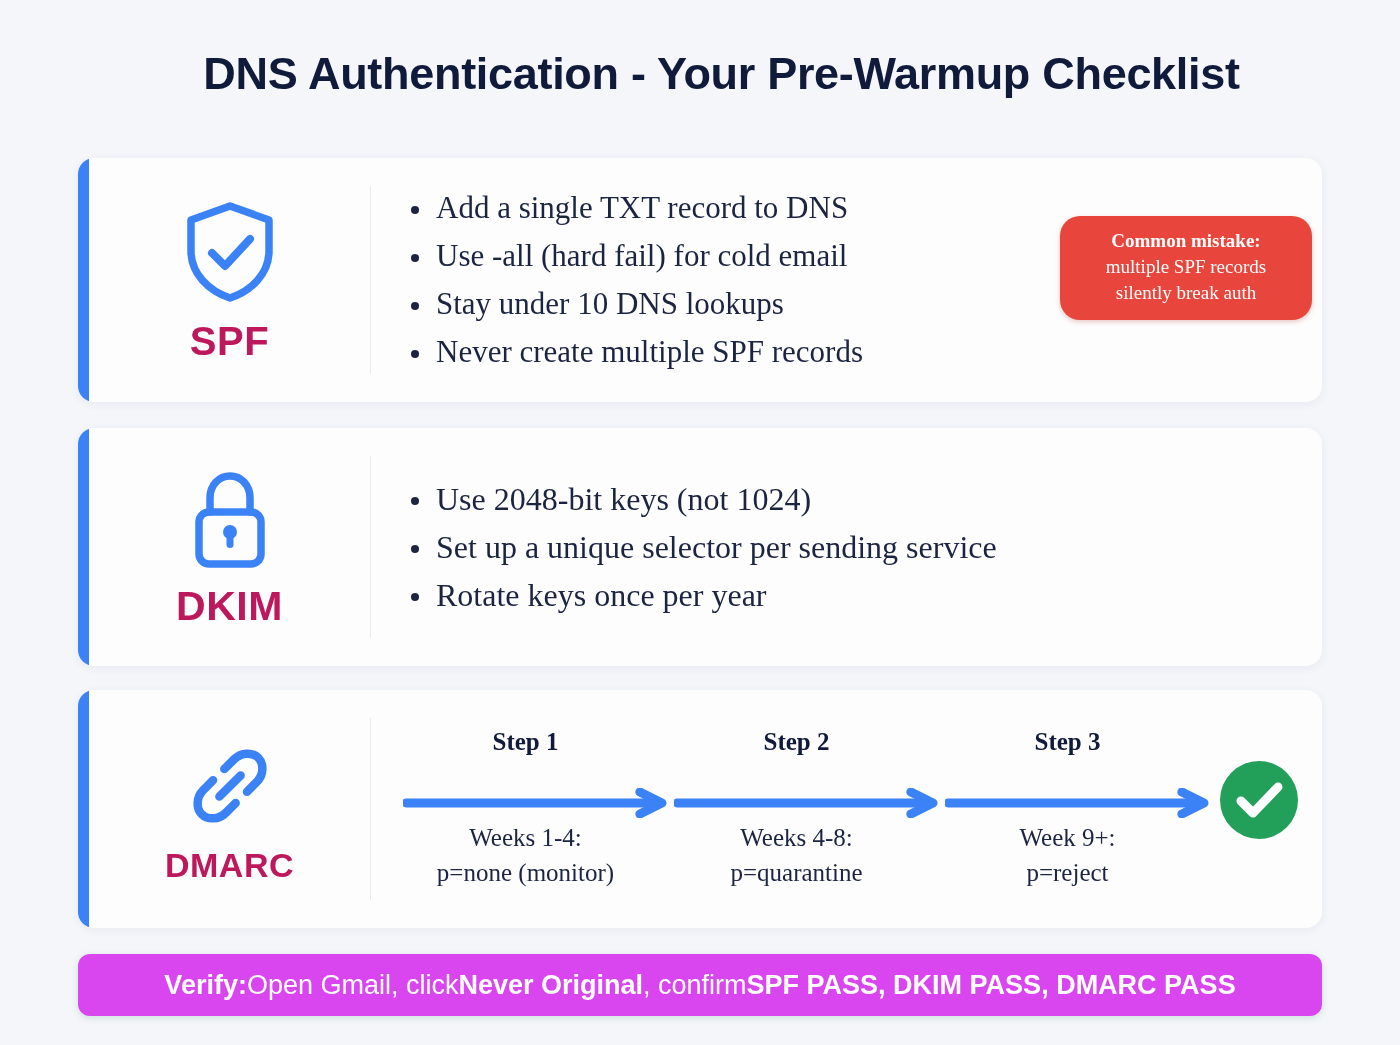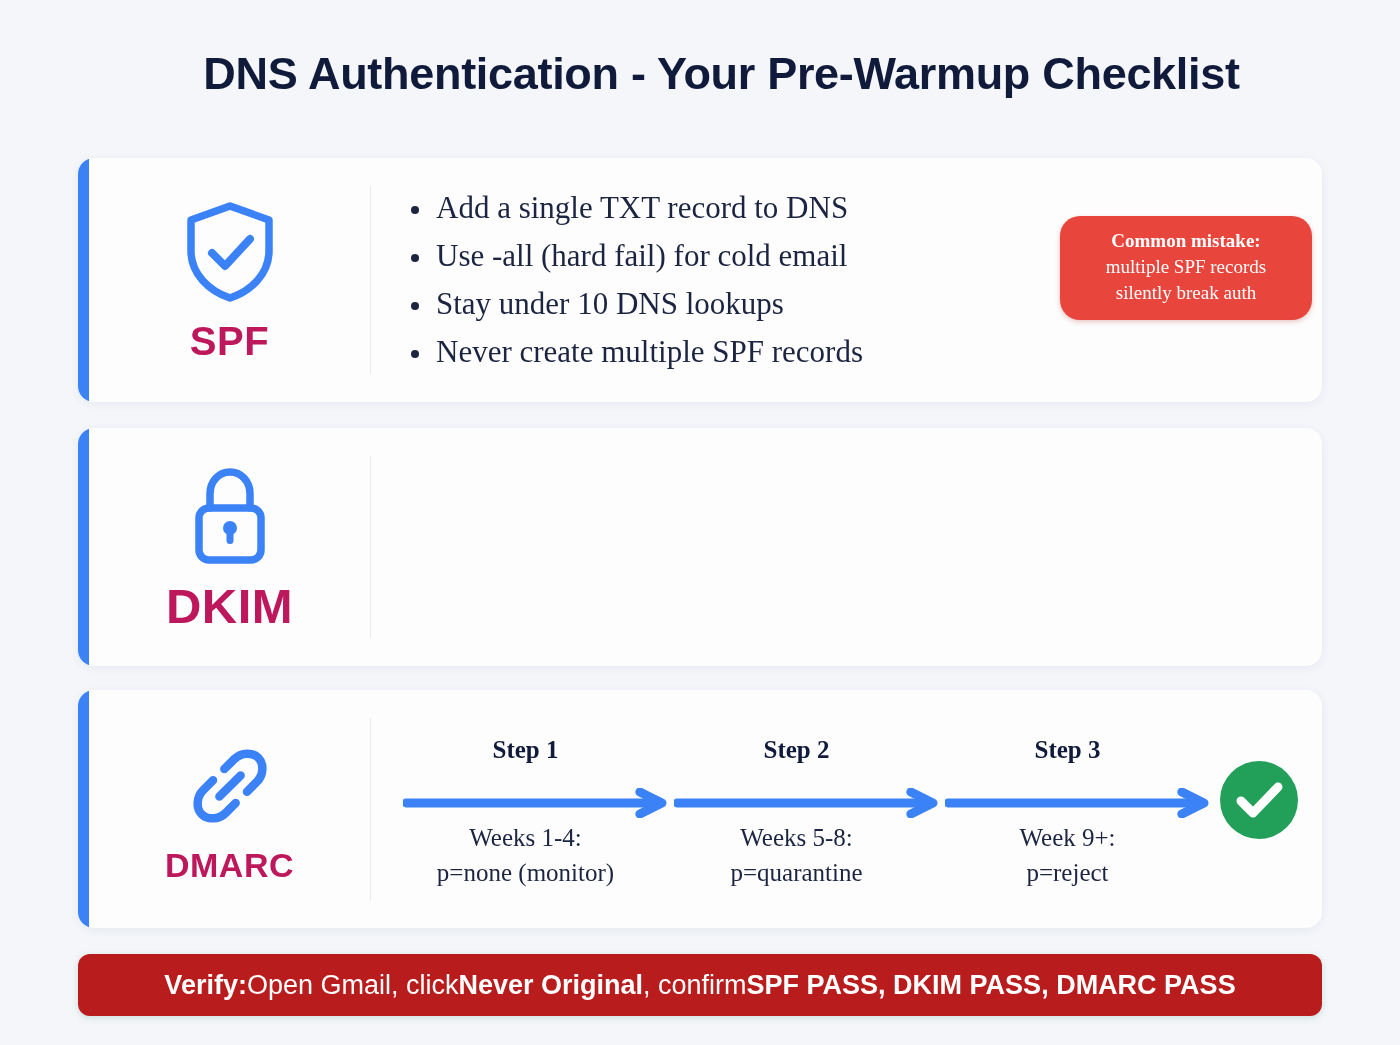--- a/index.html
+++ b/index.html
@@ -74,21 +74,21 @@
   .badge-icon { display: block; }
   .badge-label {
     margin-top: 10px;
     font-size: 40px;
     font-weight: bold;
     color: #be185d;
     letter-spacing: 0.5px;
     line-height: 1;
   }
   #card-spf   .badge-label { font-size: 40px; margin-top: 12px; }
-  #card-dkim  .badge-label { font-size: 49px; margin-top: 10px; }
+  #card-dkim  .badge-label { font-size: 41px; margin-top: 10px; }
   #card-dmarc .badge-label { font-size: 34px; margin-top: 8px; }
 
   .v-divider {
     width: 1px;
     background: #e7eaf0;
     align-self: stretch;
     margin: 28px 0;
     flex: 0 0 1px;
   }
 
@@ -158,21 +158,20 @@
   }
   .step-title {
     position: absolute;
     top: 6px;
     left: 0;
     right: 26px;
     text-align: center;
     font-size: 25px;
     font-weight: bold;
     color: #101a3a;
-    margin-top: 8px;
   }
   .step-arrow {
     position: absolute;
     top: 66px;
     left: 0;
     right: 0;
     height: 30px;
   }
   .step-caption {
     position: absolute;
@@ -194,21 +193,21 @@
     margin-bottom: 18px;
   }
 
   
   .verify-bar {
     position: absolute;
     left: 78px;
     top: 954px;
     width: 1244px;
     height: 62px;
-    background: #b91c1c;
+    background: #d946ef;
     border-radius: 12px;
     display: flex;
     align-items: center;
     justify-content: center;
     color: #ffffff;
     font-size: 27px;
     white-space: nowrap;
     box-shadow: 0 2px 7px rgba(30, 120, 70, 0.18);
   }
   .verify-bar b { font-weight: bold; }
@@ -261,20 +260,27 @@
           <rect x="15" y="44" width="62" height="52" rx="10" stroke="#3b82f6" stroke-width="7.5" fill="none"></rect>
           <circle cx="46" cy="64" r="7" fill="#3b82f6"></circle>
           <rect x="42.5" y="64" width="7" height="16" rx="3.5" fill="#3b82f6"></rect>
         </svg>
       </span>
       <span class="badge-label">DKIM</span>
     </div>
 
     <div class="v-divider"></div>
 
+    <div class="body-col">
+      <ul class="bullets">
+        <li>Use 2048-bit keys (not 1024)</li>
+        <li>Set up a unique selector per sending service</li>
+        <li>Rotate keys once per year</li>
+      </ul>
+    </div>
   </div>
 
   <div class="card" id="card-dmarc">
     <div class="card-accent"></div>
 
     <div class="badge-col">
       <span class="badge-icon">
         <svg width="96" height="100" viewBox="0 0 96 100" fill="none">
           <g transform="rotate(-45 48 50)">
             <path d="M40 34 H26 C16 34 8 42 8 50 C8 58 16 66 26 66 H40" stroke="#3b82f6" stroke-width="8.5" stroke-linecap="round" fill="none"></path>
@@ -307,21 +313,21 @@
 
         <div class="step">
           <div class="step-title">Step 2</div>
           <div class="step-arrow">
             <svg width="100%" height="30" viewBox="0 0 270 30" preserveAspectRatio="none" fill="none">
               <path d="M3 15 H246" stroke="#3b82f6" stroke-width="9" stroke-linecap="round"></path>
               <path d="M236 4 L258 15 L236 26" stroke="#3b82f6" stroke-width="9" stroke-linecap="round" stroke-linejoin="round" fill="none"></path>
             </svg>
           </div>
           <div class="step-caption">
-            <span>Weeks 5-8:</span>
+            <span>Weeks 4-8:</span>
             <span>p=quarantine</span>
           </div>
         </div>
 
         <div class="step">
           <div class="step-title">Step 3</div>
           <div class="step-arrow">
             <svg width="100%" height="30" viewBox="0 0 270 30" preserveAspectRatio="none" fill="none">
               <path d="M3 15 H246" stroke="#3b82f6" stroke-width="9" stroke-linecap="round"></path>
               <path d="M236 4 L258 15 L236 26" stroke="#3b82f6" stroke-width="9" stroke-linecap="round" stroke-linejoin="round" fill="none"></path>

